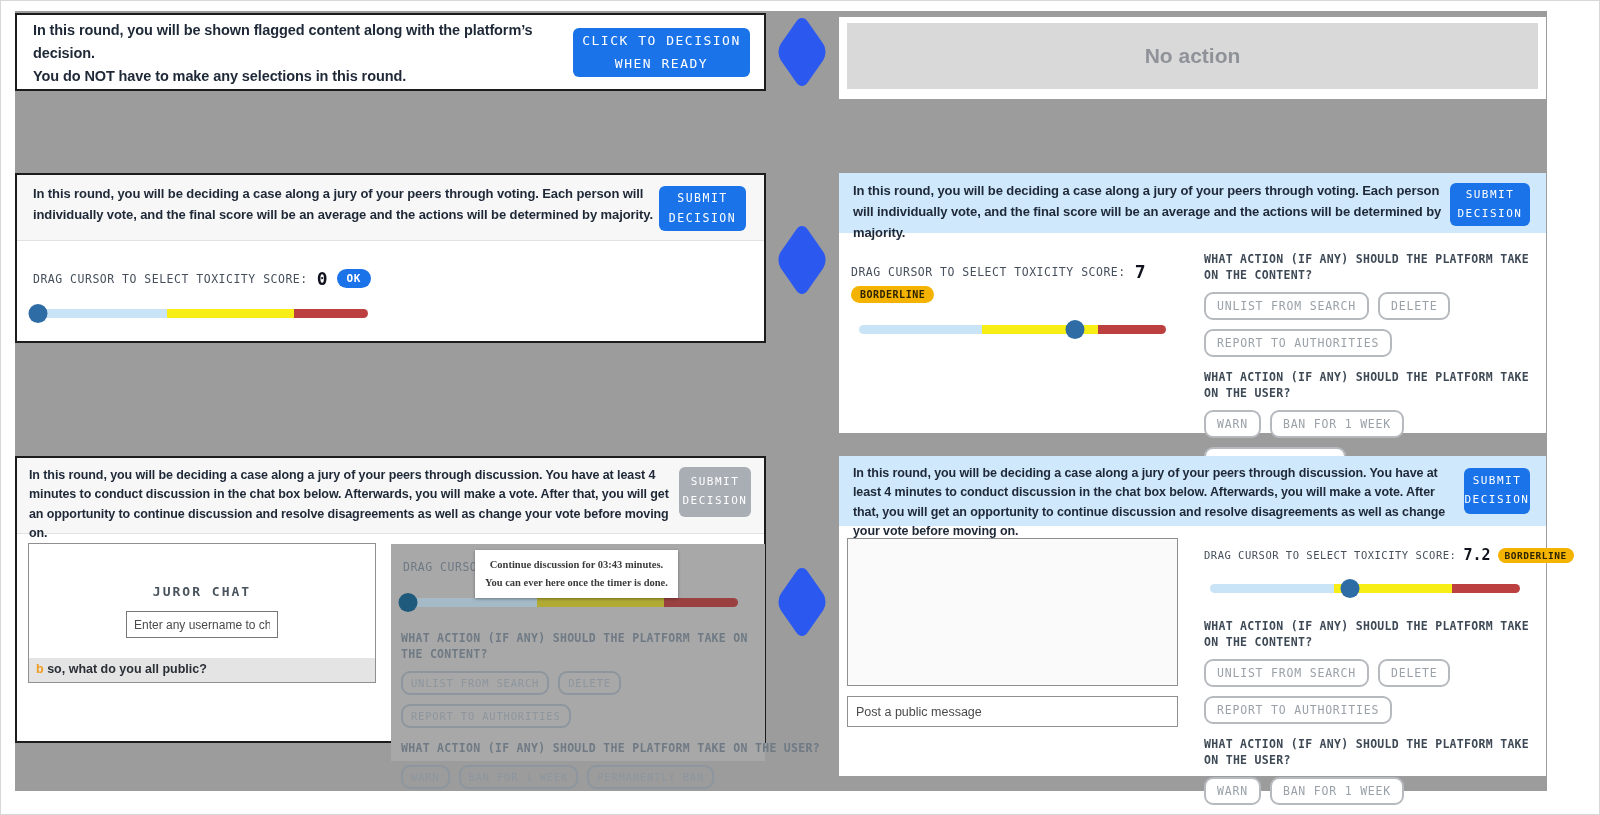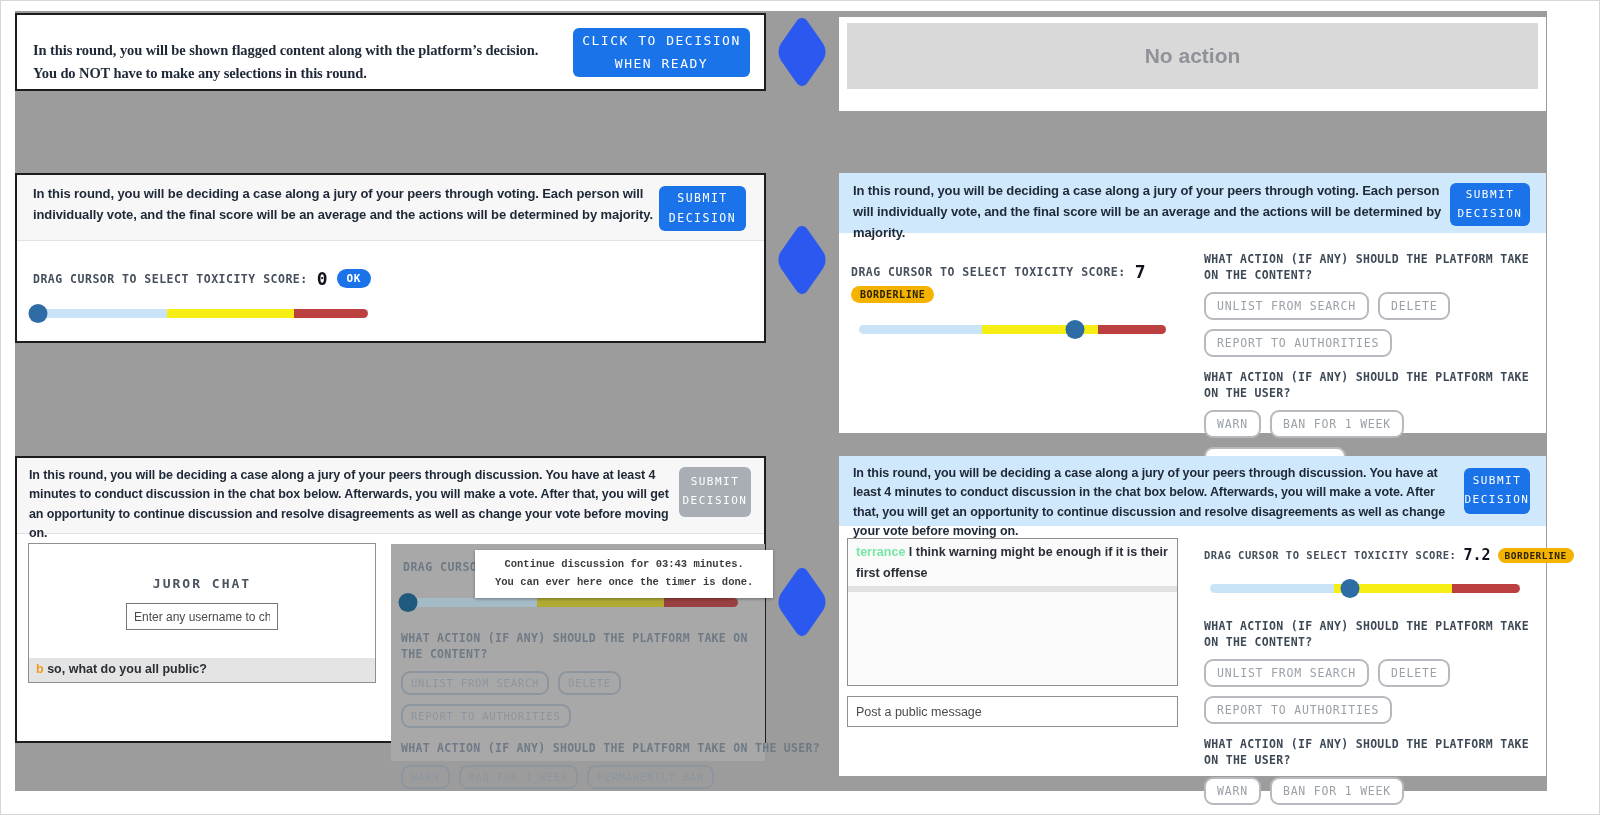--- a/index.html
+++ b/index.html
@@ -13,21 +13,21 @@
   .instr { font-size:13px; font-weight:700; color:#1e2837; line-height:1.6; letter-spacing:-0.1px; }
   .pre { white-space:pre-line; }
 
   .btn-blue, .btn-gray {
     position:absolute; border:none; border-radius:6px; color:#ffffff; cursor:pointer;
     font-family:"DejaVu Sans Mono", monospace; letter-spacing:1.5px; line-height:1.7; text-align:center;
   }
   .btn-blue { background:#1a73e8; }
   .btn-gray { background:#a9aeb5; }
 
-  .mono-label { font-family:"DejaVu Sans Mono", monospace; color:#46505c; letter-spacing:0.5px; font-size:11.5px; font-weight:700; white-space:nowrap; }
+  .mono-label { font-family:"DejaVu Sans Mono", monospace; color:#46505c; letter-spacing:0.5px; font-size:11.5px; font-weight:400; white-space:nowrap; }
   .score { font-family:"DejaVu Sans Mono", monospace; font-size:18px; font-weight:700; color:#10131d; }
   .pill { display:inline-block; border-radius:999px; font-family:"DejaVu Sans Mono", monospace; font-weight:700; letter-spacing:0.5px; }
   .pill-ok { background:#1a73e8; color:#ffffff; font-size:11px; padding:3px 10px; }
   .pill-bdl { background:#f3b300; color:#2e2300; font-size:10px; padding:3px 9px; }
 
   .slider { position:absolute; height:20px; }
   .track { position:absolute; left:0; right:0; top:6px; height:9px; border-radius:6px; overflow:hidden; display:flex; }
   .seg { height:100%; }
   .seg.lo { width:40%; background:#c9e4f7; }
   .seg.mid { width:38%; background:#f7ee16; }
@@ -41,54 +41,54 @@
   .chip { background:#ffffff; border:2px solid #b6babf; border-radius:9px; padding:5px 11px;
           font-family:"DejaVu Sans Mono", monospace; font-size:11.5px; color:#9aa1a8; letter-spacing:0.8px; cursor:pointer; white-space:nowrap; }
   .muted-box { position:absolute; background:#a8a8a8; }
   .muted-box .q { color:#6f7a85; }
   .muted-box .chip { background:transparent; border-color:#8d969e; color:#8d969e; cursor:default; }
   .muted-box .chip.sm { font-size:10.5px; padding:4px 8px; }
   .muted-box .mono-label { color:#6f7a85; }
 
   .diamond { position:absolute; width:38px; height:38px; background:#2b59ef; border-radius:8px; transform:scaleY(1.44) rotate(45deg); }
 
-  .noaction-wrap { position:absolute; left:838px; top:16px; width:707px; height:94px; background:#ffffff; }
+  .noaction-wrap { position:absolute; left:838px; top:16px; width:707px; height:82px; background:#ffffff; }
   .noaction { position:absolute; left:8px; right:8px; top:6px; height:66px; background:#d9d9d9;
               display:flex; align-items:center; justify-content:center; font-size:21px; font-weight:700; color:#8f9399; }
 
   .hdr { position:absolute; left:0; top:0; right:0; }
   .hdr.gray { background:#f7f7f7; border-bottom:1px solid #e2e2e2; }
   .hdr.blue { background:#cfe8fc; }
 
   .chatbox { position:absolute; background:#ffffff; border:1px solid #8f8f8f; }
-  .chat-title { text-align:center; font-family:"DejaVu Sans Mono", monospace; font-size:13px; letter-spacing:2px; color:#4a545e; font-weight:700; margin-top:32px; }
+  .chat-title { text-align:center; font-family:"DejaVu Sans Mono", monospace; font-size:13px; letter-spacing:2px; color:#4a545e; font-weight:700; margin-top:40px; }
   .chat-name-input { display:block; margin:12px auto 0; width:152px; height:27px; border:1px solid #777; font-size:12px; padding:0 7px; color:#333; font-family:"Liberation Sans", sans-serif; }
   .chat-last-row { position:absolute; left:0; right:0; bottom:0; height:24px; background:#e4e4e4; font-size:12.5px; font-weight:600; color:#2a2f36; padding:4px 7px; }
 
   .msg-list { position:absolute; background:#fafafa; border:1px solid #8f8f8f; overflow:hidden; }
   .msg { font-size:12.5px; font-weight:600; color:#2a2f36; line-height:1.65; padding:3px 8px; }
   .msg:nth-child(even) { background:#e1e1e1; }
   .uname { font-weight:700; }
   .post-input { position:absolute; border:1px solid #8f8f8f; background:#fff; font-size:12.5px; padding:0 8px; color:#333; font-family:"Liberation Sans", sans-serif; }
   input::placeholder { color:#4a4a4a; opacity:1; }
 
-  .tooltip { position:absolute; background:#ffffff; box-shadow:0 1px 3px rgba(0,0,0,.35); padding:6px 20px; text-align:center;
-             font-family:Liberation Mono, monospace; font-size:10.5px; font-weight:700; color:#3c3c3c; line-height:1.7; white-space:nowrap; z-index:3; }
+  .tooltip { position:absolute; background:#ffffff; box-shadow:0 1px 3px rgba(0,0,0,.35); padding:6px 10px; text-align:center;
+             font-family:Liberation Serif, serif; font-size:10.5px; font-weight:700; color:#3c3c3c; line-height:1.7; white-space:nowrap; z-index:3; }
 
   .scoreline { display:flex; align-items:center; gap:9px; white-space:nowrap; }
   .col-flow { position:absolute; }
 </style>
 </head>
 <body>
 
 <div class="page">
   <div class="canvas"></div>
 
   <section class="panel bordered" style="left:14px; top:12px; width:751px; height:78px;">
-    <p class="instr pre" style="position:absolute; left:16px; top:24px; width:545px; font-size:14.5px;font-family:Liberation Serif, serif;">In this round, you will be shown flagged content along with the platform’s decision.
+    <p class="instr pre" style="position:absolute; left:16px; top:4px; width:545px; font-size:14.5px;">In this round, you will be shown flagged content along with the platform’s decision.
 You do NOT have to make any selections in this round.</p>
     <button class="btn-blue" style="right:14px; top:13px; width:177px; height:49px; font-size:13px;">CLICK TO DECISION WHEN READY</button>
   </section>
 
   <div class="diamond" style="left:782px; top:32px;"></div>
 
   <div class="noaction-wrap">
     <div class="noaction">No action</div>
   </div>
 
@@ -195,24 +195,20 @@
 
   <div class="diamond" style="left:782px; top:582px;"></div>
 
   <section class="panel" style="left:838px; top:455px; width:707px; height:320px;">
     <div class="hdr blue" style="height:70px;">
       <p class="instr" style="position:absolute; left:14px; top:8px; width:595px; font-size:12.5px; line-height:1.55;">In this round, you will be deciding a case along a jury of your peers through discussion. You have at least 4 minutes to conduct discussion in the chat box below. Afterwards, you will make a vote. After that, you will get an opportunity to continue discussion and resolve disagreements as well as change your vote before moving on.</p>
       <button class="btn-blue" style="right:16px; top:12px; width:66px; height:46px; font-size:11px;">SUBMIT DECISION</button>
     </div>
 
     <div class="msg-list" style="left:8px; top:82px; width:331px; height:148px;">
-      <div class="msg">
-        <span class="uname" style="color: rgb(119, 232, 163);">terrance</span>
-        <span>I think warning might be enough if it is their first offense</span>
-      </div>
       <div class="msg">
         
         
       </div>
 
     </div>
     <input class="post-input" type="text" style="left: 8px; top: 240px; width: 331px; height: 31px;" placeholder="Post a public message">
 
     <div class="col-flow" style="left:365px; top:90px; width:340px;">
       <div class="scoreline" style="gap:7px;">

